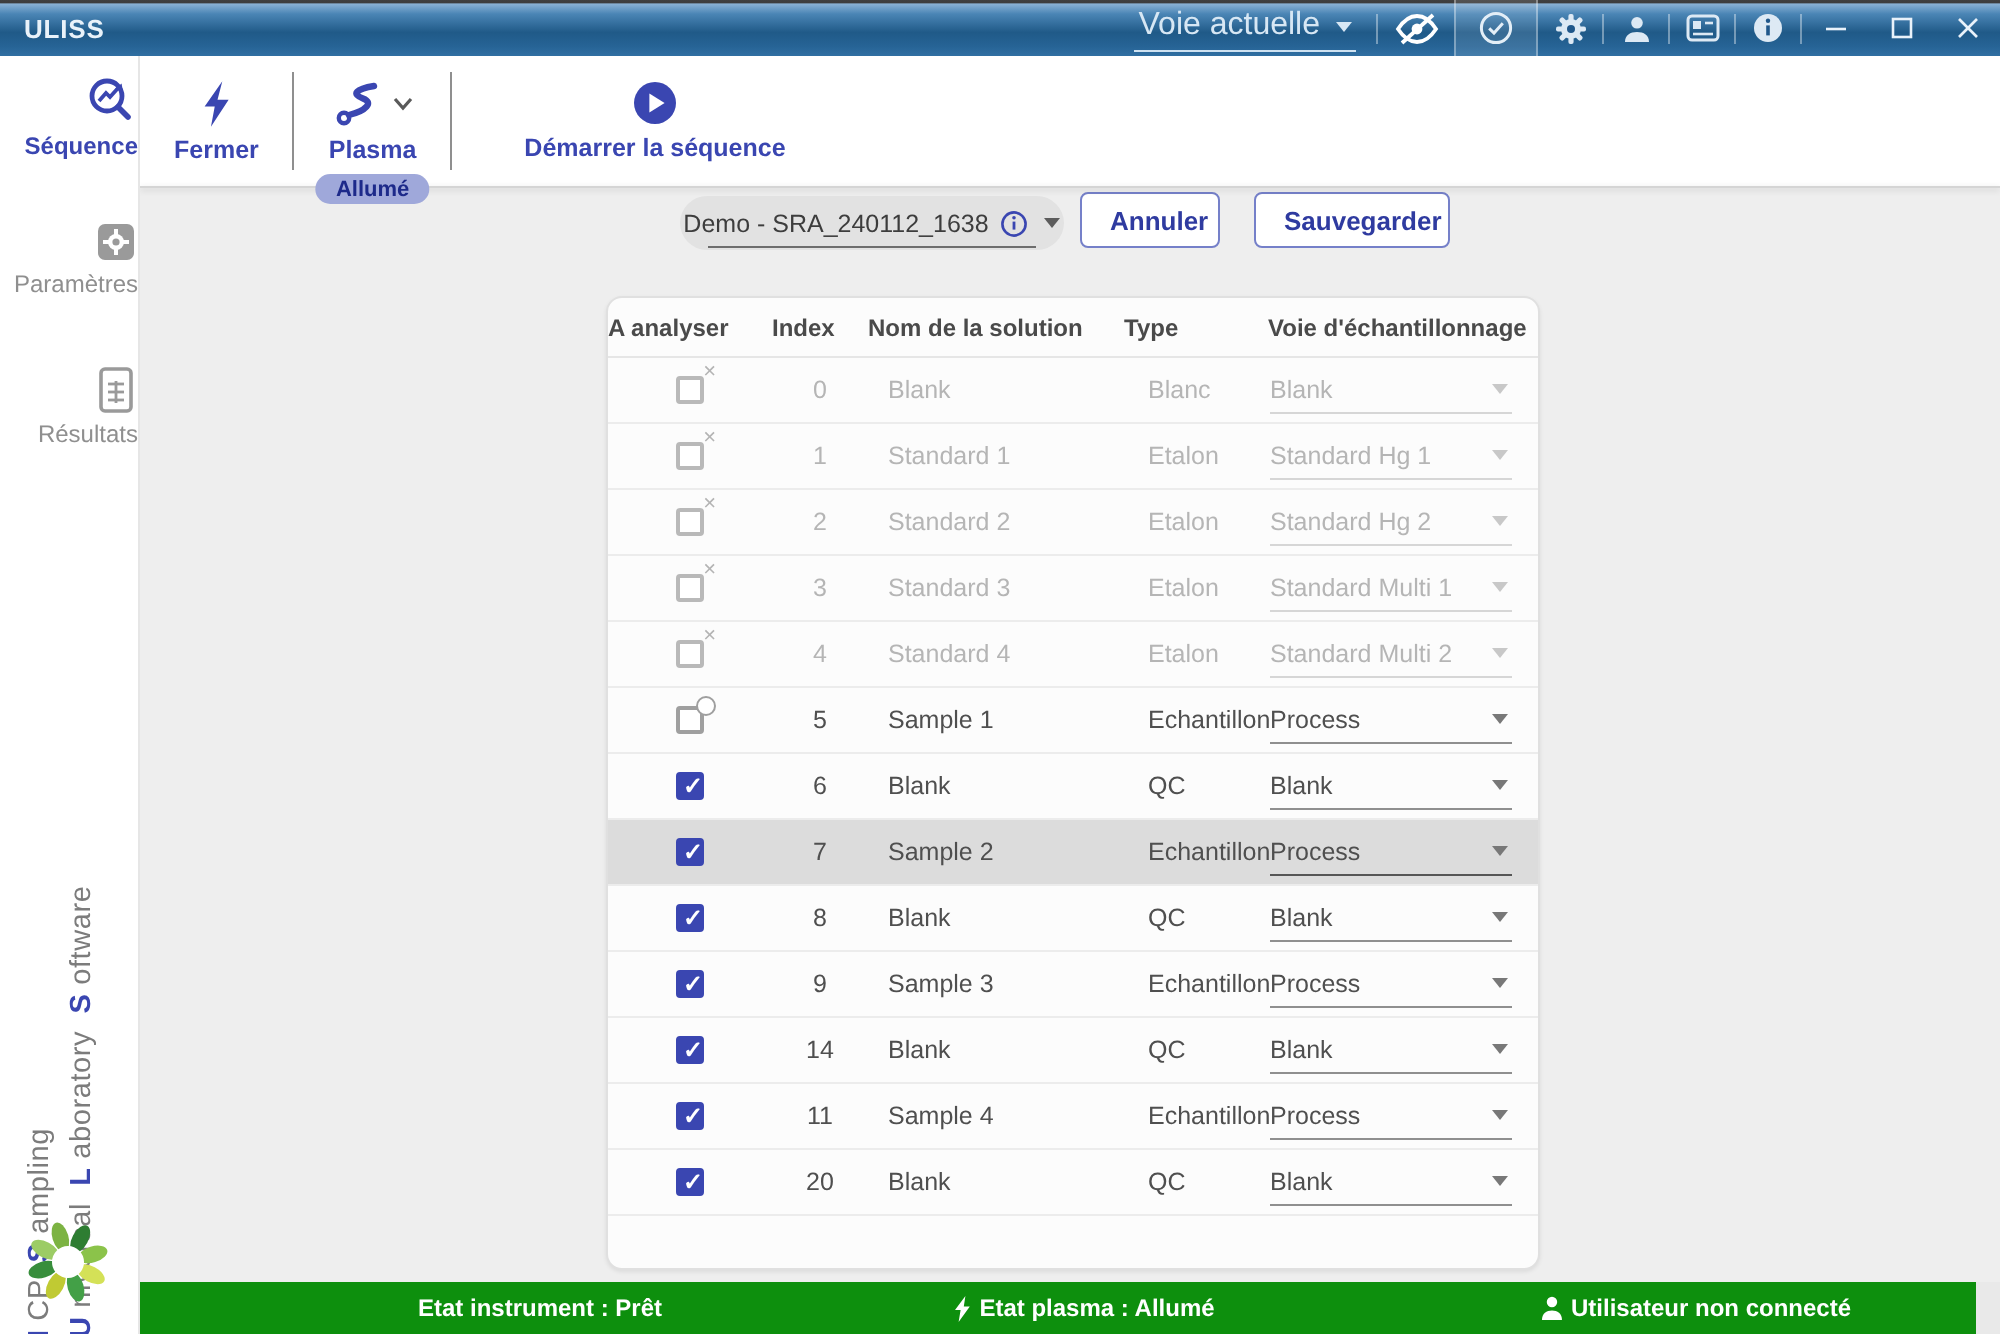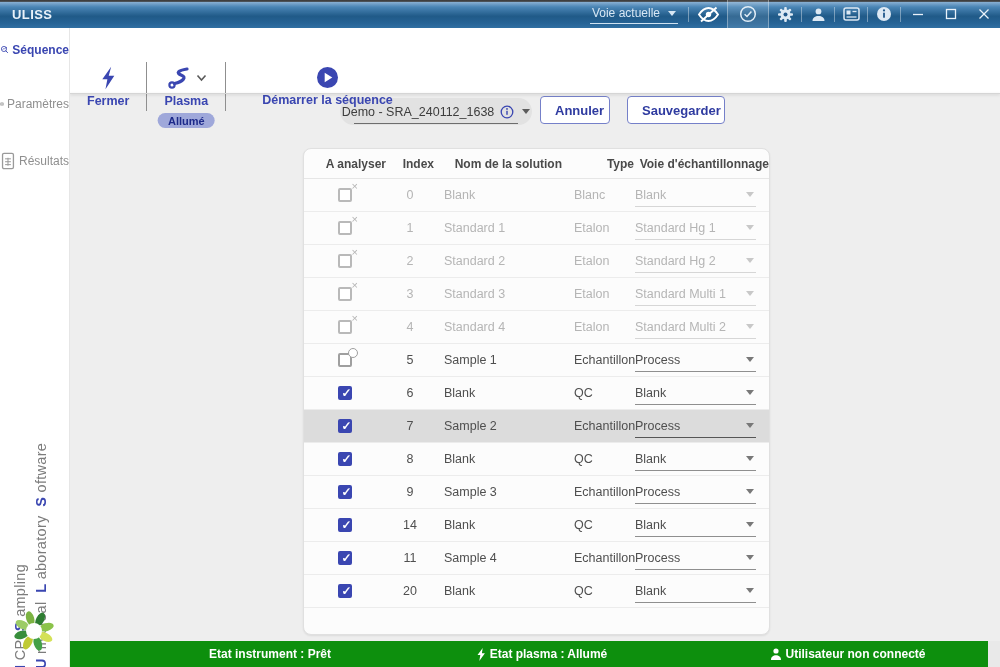--- a/index.html
+++ b/index.html
@@ -10,48 +10,48 @@
   }
 
   
   .titlebar {
     position:absolute; top:0; left:0; right:0; height:28px;
     background:linear-gradient(180deg,#404040 0%,#3d3d3d 5%,#8ab1d4 7%,#4a85b5 25%,#205a88 58%,#266395 82%,#306fa2 100%);
     display:flex; align-items:center; color:#e9f2fa; z-index:30;
   }
   .app-title { font-size:13px; font-weight:bold; letter-spacing:.4px; padding-left:12px; }
   .tb-right { margin-left:auto; display:flex; align-items:center; height:100%; }
-  .voie-select { display:flex; align-items:center; gap:6px; font-size:12px; color:#d7e7f4;
+  .voie-select { display:flex; align-items:center; gap:6px; font-size:16px; color:#d7e7f4;
     border-bottom:1px solid #cfe2f1; padding:2px 2px 3px 2px; margin-right:10px; cursor:default; }
   .tb-sep { width:1px; height:15px; background:rgba(255,255,255,.38); }
   .tb-ic { width:32px; height:100%; display:flex; align-items:center; justify-content:center; color:#e3eef7; }
   .tb-ic.big { width:38px; color:#ffffff; }
   .tb-panel { height:100%; display:flex; align-items:center; background:rgba(255,255,255,.10);
     border-left:1px solid rgba(255,255,255,.35); border-right:1px solid rgba(255,255,255,.35); padding:0 4px; }
   .win-btn { width:33px; height:100%; display:flex; align-items:center; justify-content:center; color:#e9f2fa; }
 
   
   .toolbar { position:absolute; top:28px; left:0; right:0; height:65px; background:#ffffff; z-index:10; }
   .toolbar-edge { position:absolute; bottom:-1px; left:70px; right:0; height:1px; background:#d5d5d5;
     box-shadow:0 1px 3px rgba(0,0,0,.18); }
-  .toolbar-inner { margin-left:70px; height:100%; display:flex; align-items:stretch;margin-top:26px; }
+  .toolbar-inner { margin-left:70px; height:100%; display:flex; align-items:stretch; }
   .tool-item { display:flex; flex-direction:column; align-items:center; justify-content:center; gap:4px;
     color:#3a46b1; font-size:12.5px; font-weight:bold; padding:0 17px; cursor:default; position:relative; }
   .tool-sep { width:1px; background:#8f8f8f; margin:8px 0; }
   .plasma-row { display:flex; align-items:center; gap:5px; }
   .badge {
     position:absolute; bottom:-9px; left:50%; transform:translateX(-50%);
     background:#9fa8da; color:#1d2a8a; font-size:11px; font-weight:bold;
     padding:1.5px 10px; border-radius:9px; white-space:nowrap; z-index:40;
   }
 
   
   .sidebar { position:absolute; top:28px; left:0; width:70px; bottom:0; background:#ffffff;
     border-right:1px solid #e6e6e6; z-index:20; }
-  .side-item { width:100%; display:flex; align-items:center; gap:3px;
+  .side-item { width:100%; display:flex; flex-direction:column; align-items:flex-end; gap:3px;
     font-size:12px; color:#8f8f8f; cursor:default; }
   .side-item.active { color:#3a46b1; font-weight:bold; }
   .si-seq { margin-top:8px; } .si-res { margin-top:34px; } .si-par { margin-top:30px; }
 
   .vbrand { position:absolute; left:-132px; top:455px; width:330px; transform:rotate(-90deg); }
   .vt-line { height:21px; font-size:14.5px; letter-spacing:.3px; white-space:pre; }
   .vt-accent { color:#3a46b1; font-weight:bold; }
   .vt-gray { color:#7c7c7c; }
   .logo { position:absolute; left:11px; bottom:13px; }
 
@@ -69,21 +69,21 @@
     border-radius:4px; color:#2f3ba0; font-weight:bold; font-size:13px; padding:0 14px;
     font-family:"Liberation Sans",sans-serif; cursor:default; }
   .btn-annuler { left:470px; width:70px; }
   .btn-sauvegarder { left:557px; width:98px; }
 
   
   .card { position:absolute; left:233px; top:55px; width:467px; height:487px; background:#fcfcfc;
     border:1px solid #e0e0e0; border-radius:8px; box-shadow:0 1px 2px rgba(0,0,0,.08); overflow:hidden; }
   .thead, .trow { display:grid; grid-template-columns:82px 48px 128px 72px 1fr; align-items:center; }
   .thead { height:30px; border-bottom:1px solid #e6e6e6; font-weight:bold; font-size:12px; color:#4a4a4a; }
-  .th { text-align:right; }
+  .th { text-align:left; }
   .trow { height:33px; border-bottom:1px solid #ececec; font-size:12.5px; color:#4f4f4f; background:#fcfcfc; }
   .trow.disabled { color:#b5b5b5; }
   .trow.highlight { background:#dcdcdc; }
   .c-check { display:flex; justify-content:center; }
   .c-index { text-align:center; }
   .c-name { padding-left:10px; }
   .c-type { padding-left:12px; }
   .c-voie { padding-right:13px; }
 
   .voie-dd { margin-left:1px; height:23px; border-bottom:1px solid #8f8f8f;

